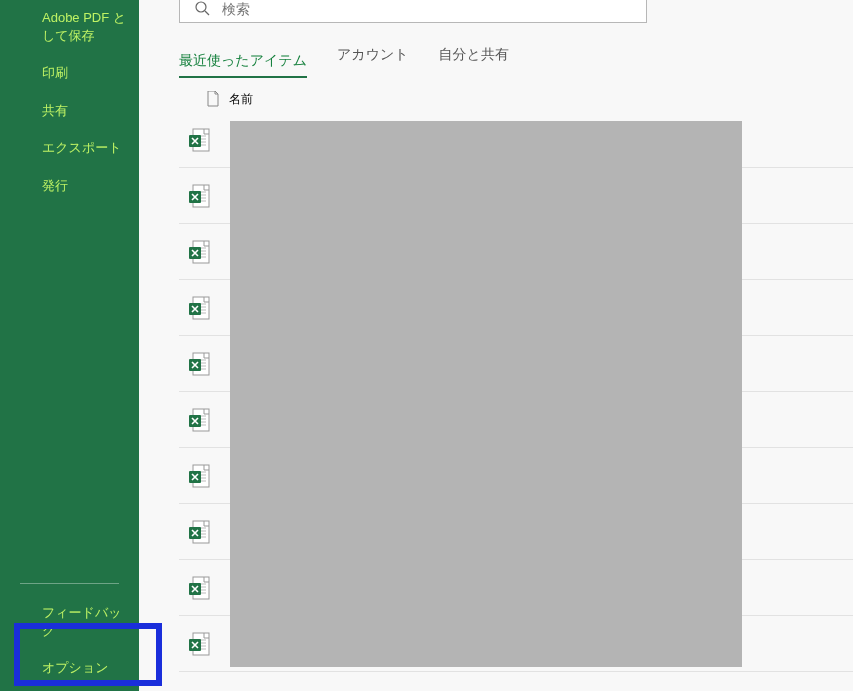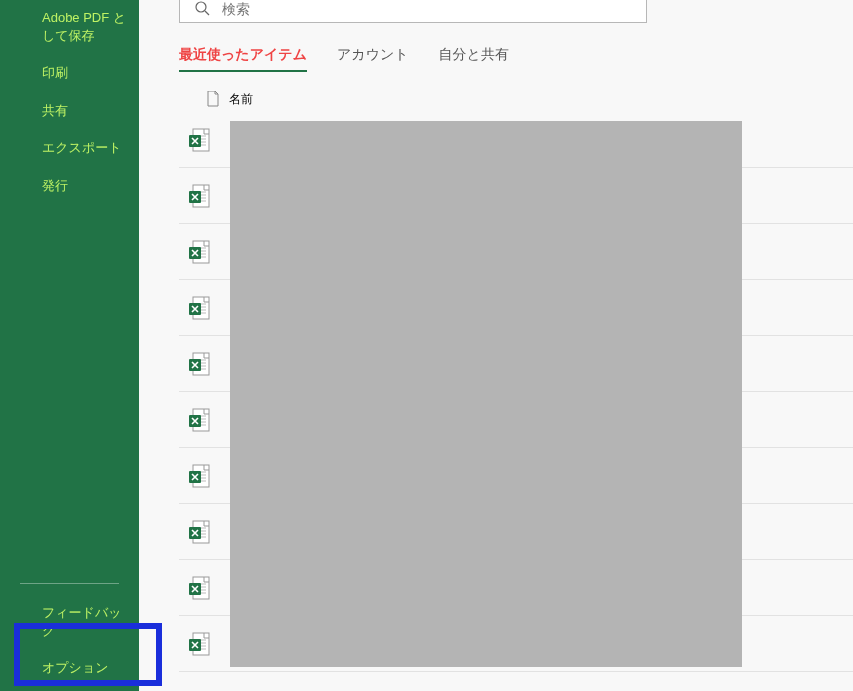--- a/index.html
+++ b/index.html
@@ -79,23 +79,24 @@
       position: absolute;
       left: 40px;
       top: 46px;
       display: flex;
       gap: 30px;
       font-size: 14px;
       color: #555;
     }
     .tab { padding-bottom: 6px; cursor: pointer; }
     .tab.active {
-      color: #ef4444;
+      color: #15803d;
       border-bottom: 2px solid #217346;
-      font-weight: 700;
+      font-weight: 400;
+      margin-top: 6px;
     }
 
     .list-area {
       position: absolute;
       left: 40px;
       top: 86px;
       right: 0;
     }
     .list-header {
       display: flex;

